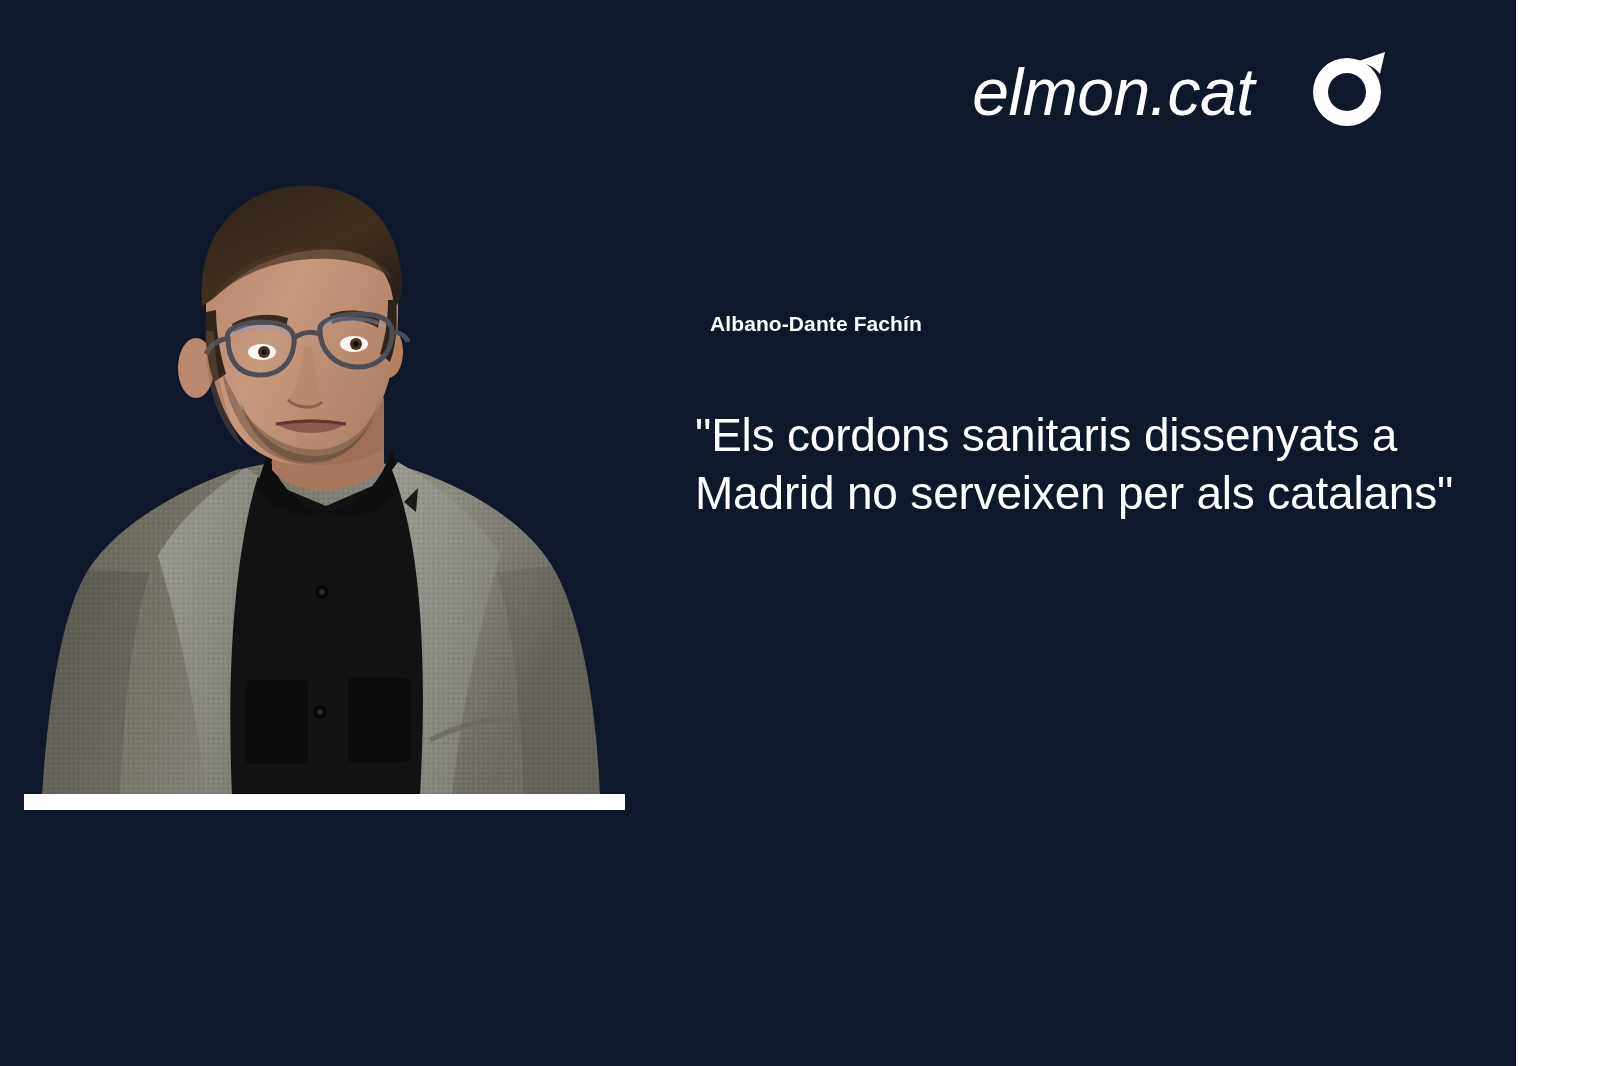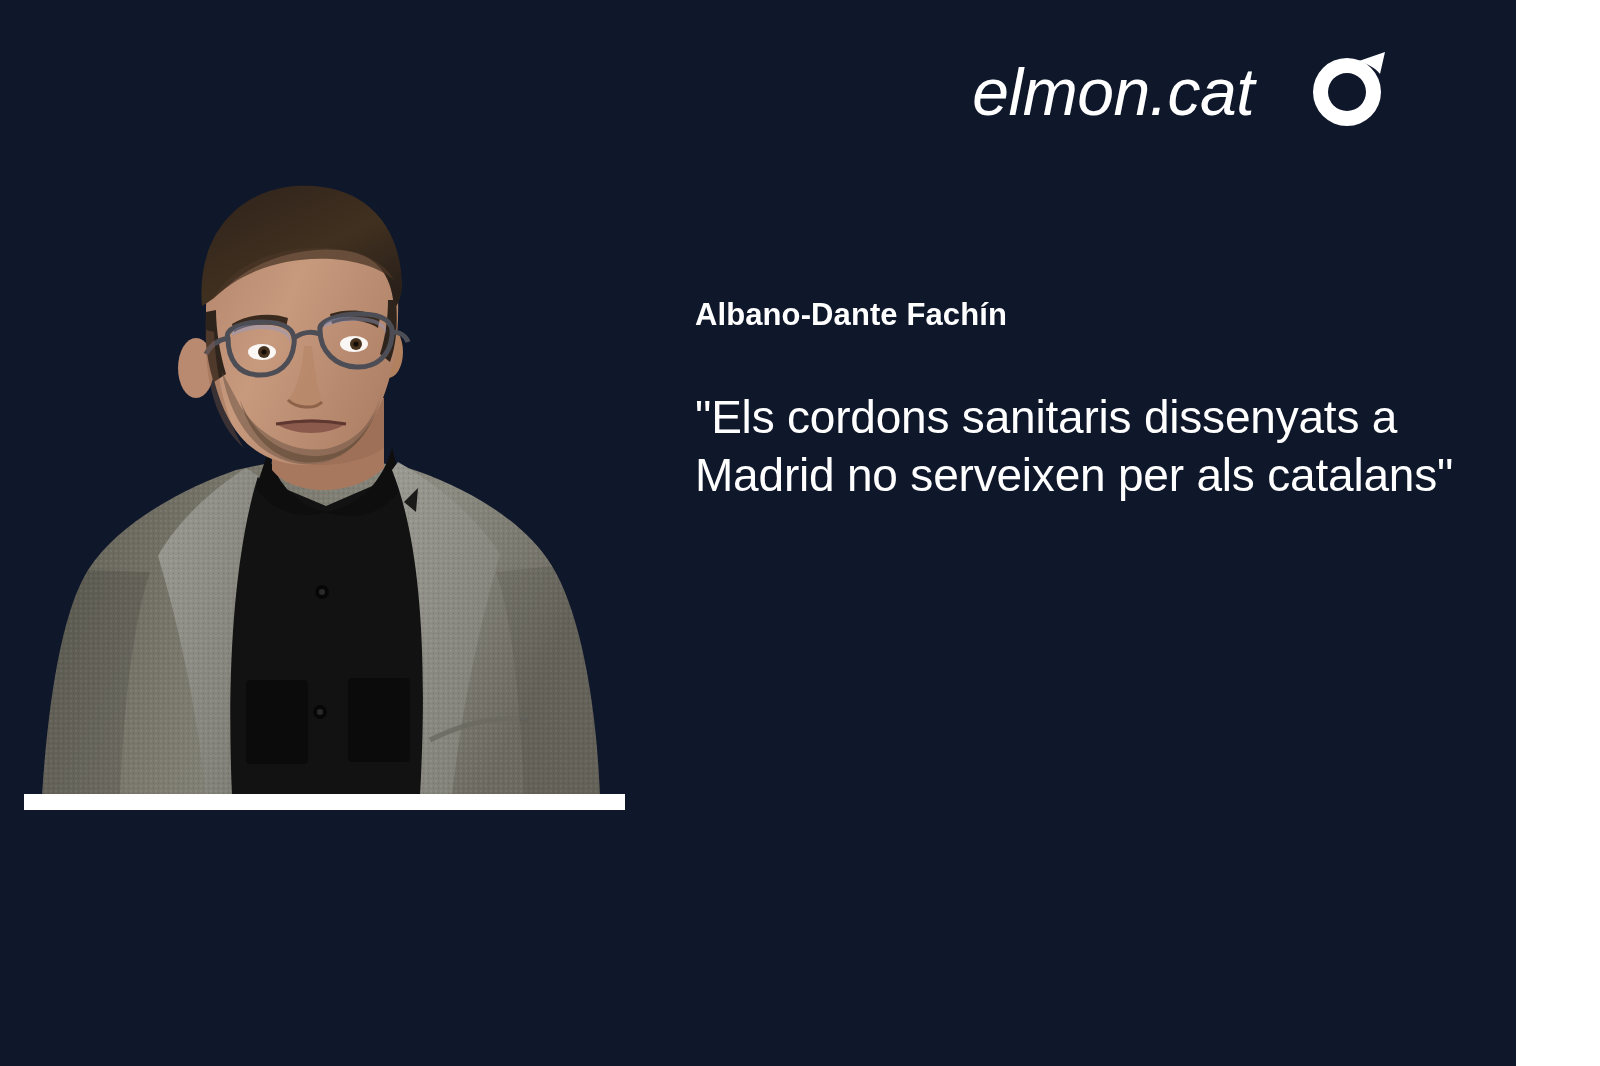--- a/index.html
+++ b/index.html
@@ -44,25 +44,25 @@
   }
 
   
   .quote-block {
     position: absolute;
     left: 695px;
     top: 296px;
     width: 790px;
   }
   .speaker-name {
-    font-size: 31px;
+    font-size: 21px;
     font-weight: bold;
     color: #ffffff;
     line-height: 1.2;
-    margin: 0;
+    margin: 15px;
     letter-spacing: 0.1px;
   }
   .quote-text {
     margin: 0;
     padding-top: 56px;
     font-size: 46px;
     font-weight: 400;
     color: #ffffff;
     line-height: 1.26;
     letter-spacing: -0.2px;

